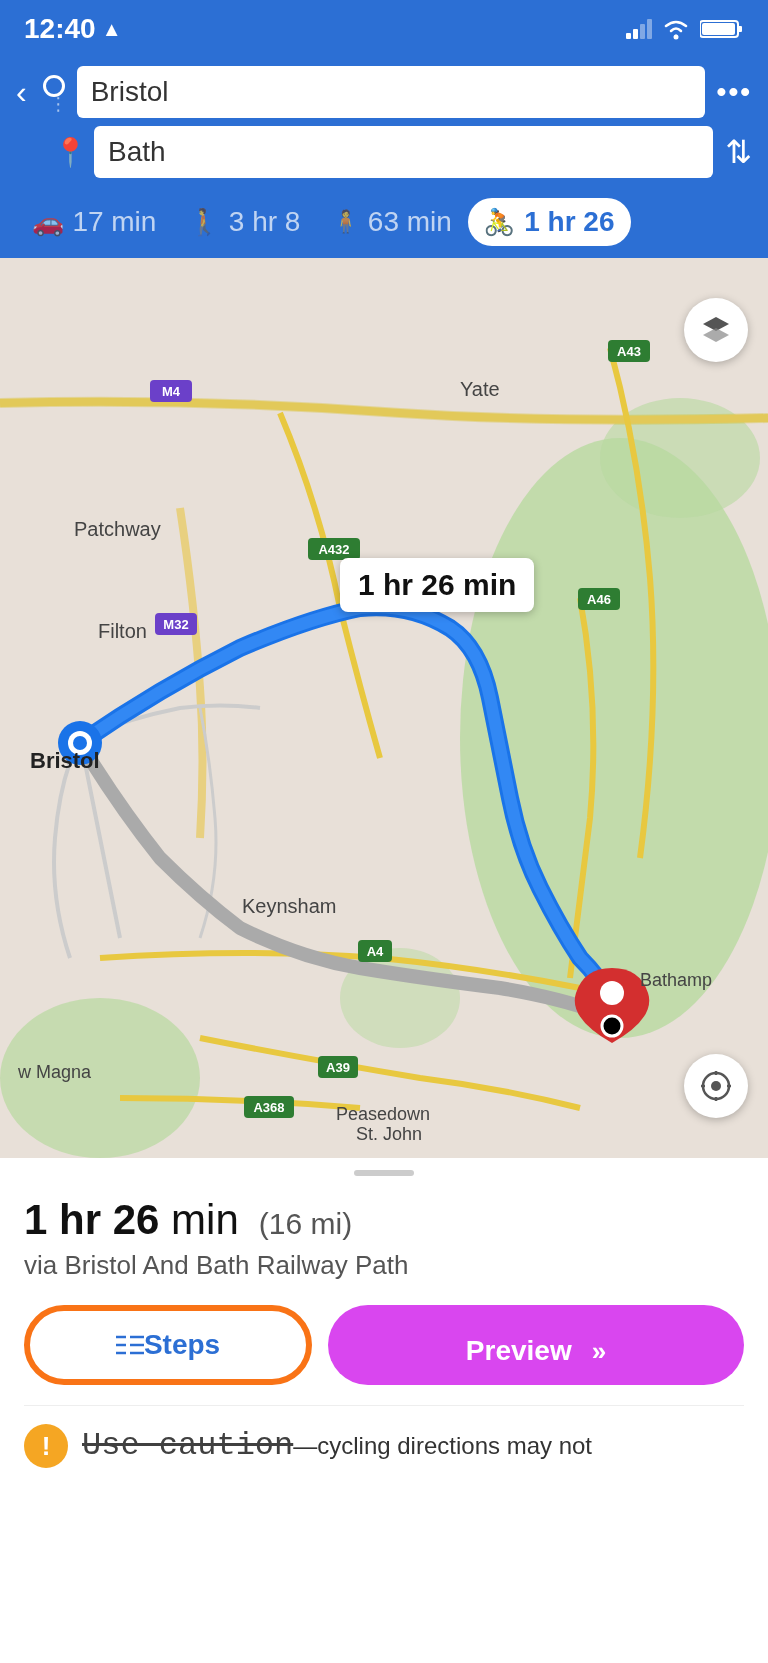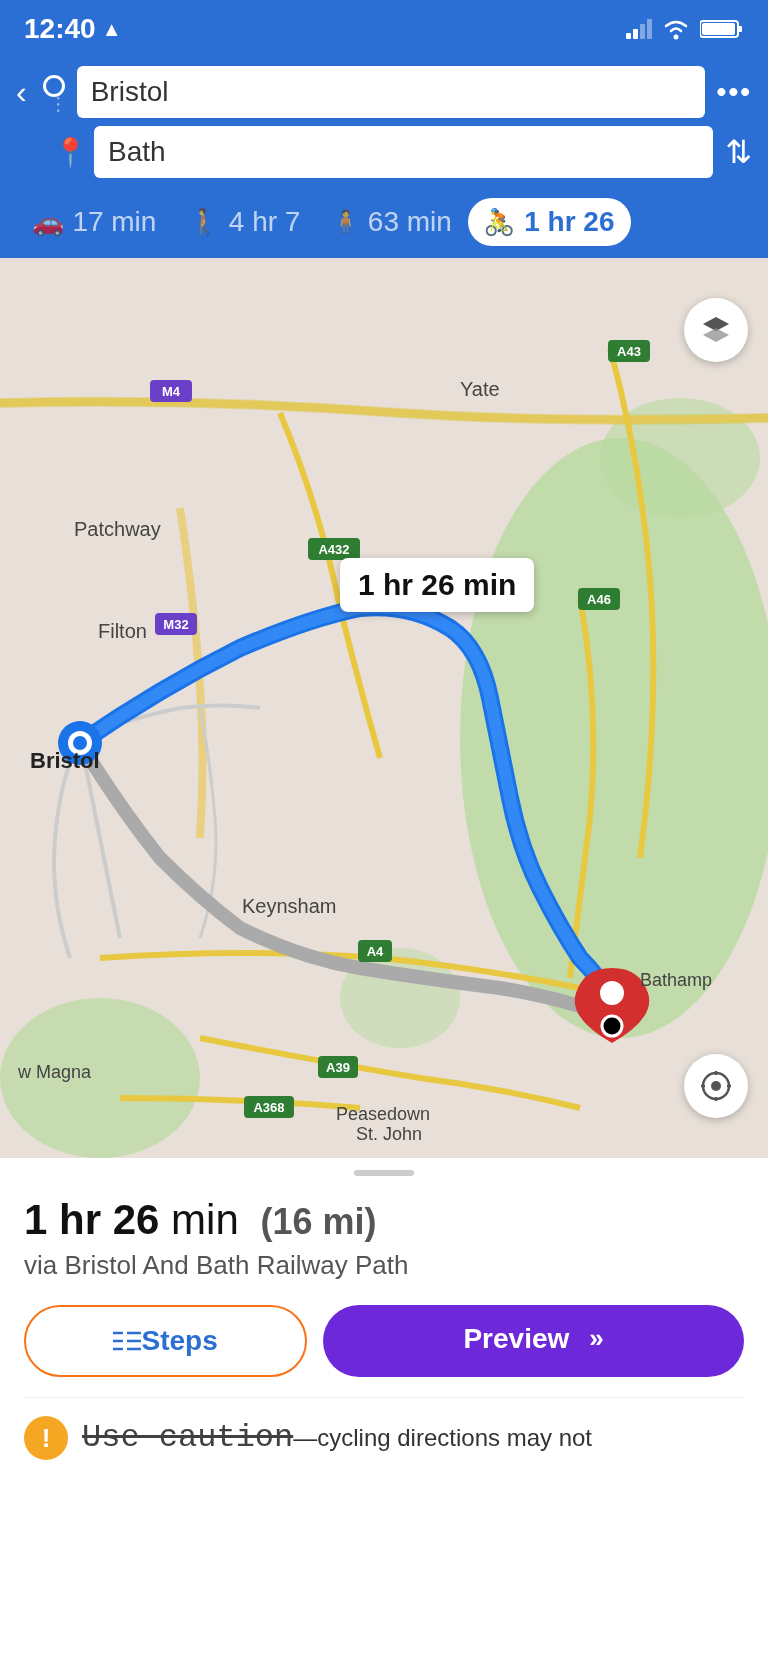--- a/index.html
+++ b/index.html
@@ -258,59 +258,59 @@
     }
     .route-duration {
       font-size: 42px;
       font-weight: 700;
       color: #111;
     }
     .route-duration span.normal {
       font-weight: 400;
     }
     .route-distance {
-      font-size: 36px;
+      font-size: 30px;
       color: #555;
-      font-weight: 700;
+      font-weight: 400;
     }
     .route-via {
       font-size: 26px;
       color: #555;
       margin-bottom: 24px;
     }
     .action-buttons {
       display: flex;
       gap: 16px;
       margin-bottom: 20px;
     }
     .steps-btn {
       flex: 1;
-      border: 2px solid #f97316;
+      border: 6px solid #f97316;
       background: #fff;
       border-radius: 40px;
       padding: 18px;
       font-size: 28px;
       color: #2c6fd4;
       font-weight: 600;
       display: flex;
       align-items: center;
       justify-content: center;
       cursor: pointer;
     }
     .preview-btn {
       flex: 1.5;
-      background: #6d28d9;
+      background: #d946ef;
       border: none;
       border-radius: 40px;
       padding: 18px 28px;
       font-size: 28px;
       color: #fff;
       font-weight: 700;
       display: flex;
-      align-items: flex-start;
+      align-items: flex-end;
       justify-content: center;
       gap: 20px;
       cursor: pointer;
     }
     .caution-bar {
       display: flex;
       align-items: flex-start;
       gap: 14px;
       padding: 18px 0 18px 0;
       border-top: 1px solid #eee;
@@ -399,21 +399,21 @@
 
 <div class="mode-tabs">
 
   <div class="mode-tab">
     <span class="mode-icon">🚗</span>
     <span>17 min</span>
   </div>
 
   <div class="mode-tab">
     <span class="mode-icon">🚶</span>
-    <span>4 hr 7</span>
+    <span>3 hr 8</span>
   </div>
 
   <div class="mode-tab">
     <span class="mode-icon" style="font-size:22px;">🧍</span>
     <span>63 min</span>
   </div>
 
   <div class="mode-tab active">
     <span class="mode-icon">🚴</span>
     <span>1 hr 26</span>

